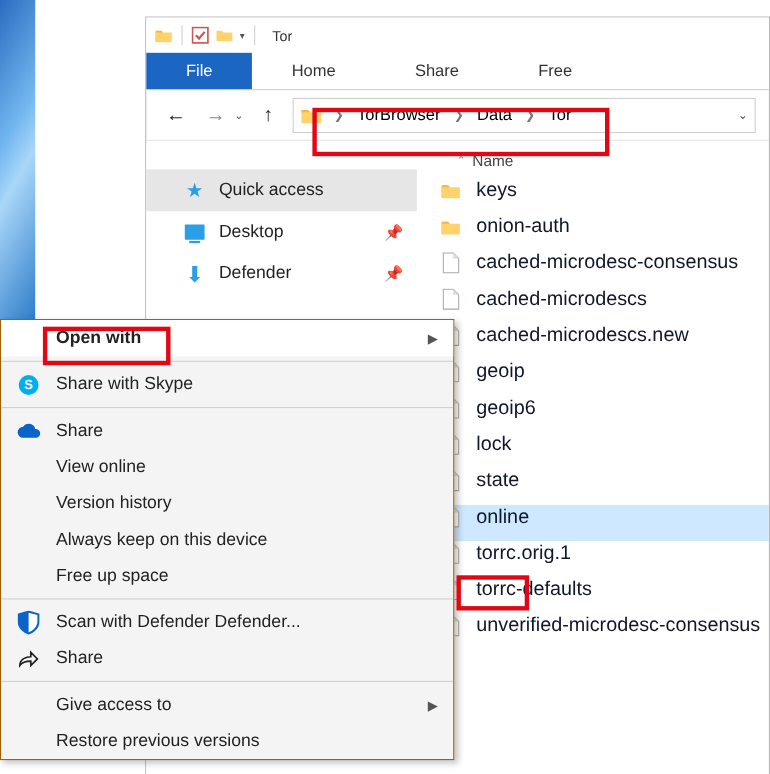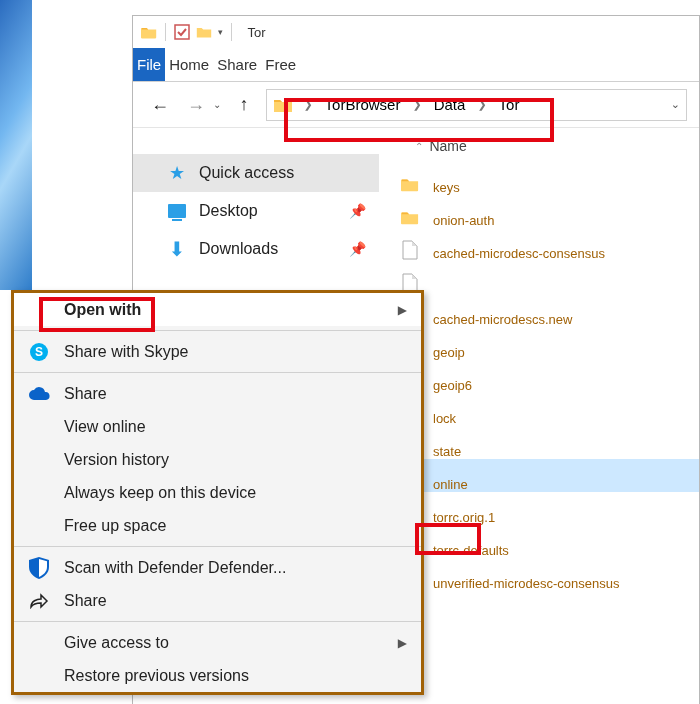--- a/index.html
+++ b/index.html
@@ -21,21 +21,21 @@
   .titlebar {
     height: 32px; display: flex; align-items: center; gap: 6px;
     padding-left: 8px; font-size: 13px; background: #fff;
   }
   .qat-icon { width: 16px; height: 16px; display: flex; align-items:center; justify-content:center; }
   .qat-sep { width: 1px; height: 18px; background: #d0d0d0; margin: 0 2px; }
   .titlebar .title { margin-left: 8px; color: #333; }
 
   
   .ribbon { height: 34px; display: flex; align-items: stretch; border-bottom: 1px solid #d0d0d0; background:#fff; }
-  .ribbon .tab { padding: 0 4px; display: flex; align-items:center; font-size: 15px; color:#333; cursor:pointer; }
+  .ribbon .tab { padding: 0 36px; display: flex; align-items:center; font-size: 15px; color:#333; cursor:pointer; }
   .ribbon .tab.file { background: #1a66c2; color:#fff; }
 
   
   .navbar {
     height: 46px; display: flex; align-items: center; gap: 18px;
     padding: 0 12px 0 18px; border-bottom: 1px solid #e5e5e5;
   }
   .nav-arrow { font-size: 18px; color: #888; cursor:pointer; }
   .nav-arrow.dark { color:#222; }
   .nav-caret { font-size: 10px; color:#555; margin-left:-10px;}
@@ -62,32 +62,32 @@
     height: 38px; display:flex; align-items:center; gap:12px; padding-left:34px;
     font-size: 16px; color:#222; position:relative;
   }
   .tree-item .pin { position:absolute; right:12px; color:#8a8a8a; font-size:14px;}
   .tree-item.qa { background:#e6e6e6; }
   .tree-item .t-icon { width:20px; height:20px; display:flex; align-items:center; justify-content:center;}
 
   .listpane { flex:1; padding-left: 20px; }
   .colhead { display:flex; align-items:center; height:32px; font-size:14px; color:#444; padding-left:16px; gap:6px;}
   .files { }
-  .file-row { height:33px; display:flex; align-items:flex-end; gap:14px; padding-left:2px; font-size:13px; color:#a16207;}
+  .file-row { height:33px; display:flex; align-items:flex-start; gap:14px; padding-left:2px; font-size:18px; color:#0f172a;}
   .file-row.selected { background:#cde8ff; }
   .fi-icon { width:18px; height:22px; display:flex; align-items:center; justify-content:center;}
 
   
   .folder-svg { width:20px; height:16px; }
   .file-svg { width:16px; height:20px; }
 
   
   .ctx {
-    position:absolute; left:11px; top:290px; width:413px;
-    background:#f4f4f4; border:3px solid #a16207; box-shadow: 3px 3px 6px rgba(0,0,0,.25);
+    position:absolute; left:0; top:290px; width:413px;
+    background:#f4f4f4; border:1px solid #a16207; box-shadow: 3px 3px 6px rgba(0,0,0,.25);
     z-index:40;
   }
   .ctx-row { height:33px; display:flex; align-items:center; padding-left:50px; font-size:16px; color:#222; position:relative;}
   .ctx-row.top { background:#fff;}
   .ctx-row .cicon { position:absolute; left:14px; width:22px; height:22px; display:flex; align-items:center; justify-content:center;}
   .ctx-row .arrow { position:absolute; right:14px; font-size:12px; color:#555;}
   .ctx-sep { height:1px; background:#d0d0d0; margin:4px 0; }
 
   
   .star { color:#2b9fe6; font-size:18px; }
@@ -169,21 +169,21 @@
         <span class="t-icon">
             <span class="monitor"></span>
           </span>
         <span>Desktop</span>
         <span class="pin">📌</span>
       </div>
       <div class="tree-item">
         <span class="t-icon">
             <span class="dl-arrow">⬇</span>
           </span>
-        <span>Downloads</span>
+        <span>Defender</span>
         <span class="pin">📌</span>
       </div>
     </div>
 
     <div class="listpane">
       <div class="colhead">
         <span style="font-size:10px;color:#888;">⌃</span>
         <span>Name</span>
       </div>
       <div class="files" id="file-list">
@@ -214,20 +214,21 @@
             </span>
             <span>cached-microdesc-consensus</span>
           </div>
           <div class="file-row">
             <span class="fi-icon">
               <svg class="file-svg" viewBox="0 0 16 20">
                 <path fill="#fff" stroke="#aaa" d="M1 1h9l5 5v13H1z"></path>
                 <path fill="#ddd" d="M10 1v5h5"></path>
               </svg>
             </span>
+            <span>cached-microdescs</span>
           </div>
           <div class="file-row">
             <span class="fi-icon">
               <svg class="file-svg" viewBox="0 0 16 20">
                 <path fill="#fff" stroke="#aaa" d="M1 1h9l5 5v13H1z"></path>
                 <path fill="#ddd" d="M10 1v5h5"></path>
               </svg>
             </span>
             <span>cached-microdescs.new</span>
           </div>

